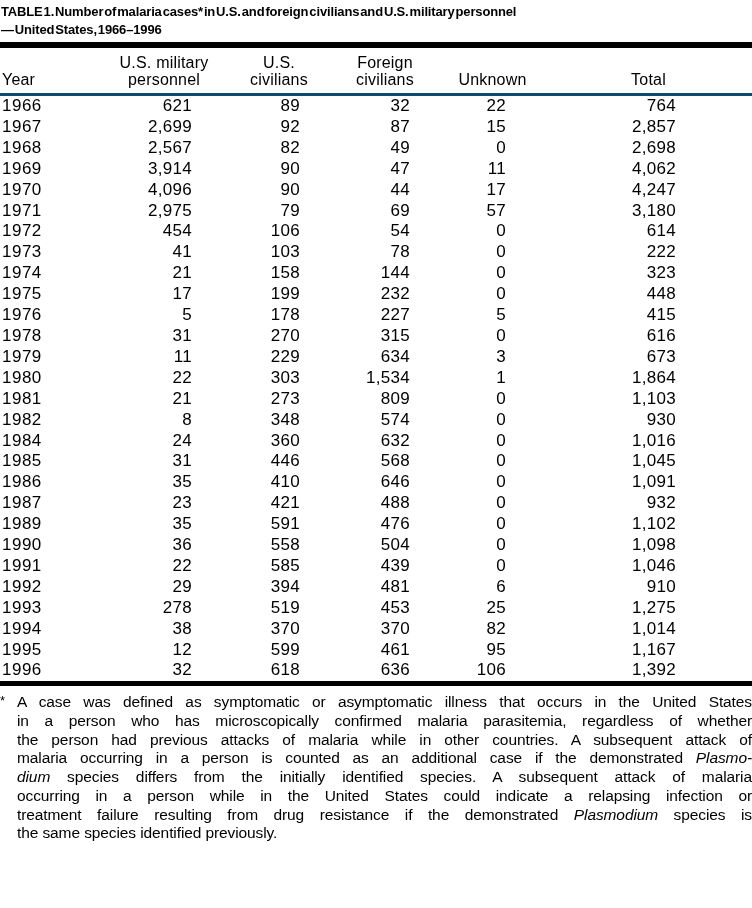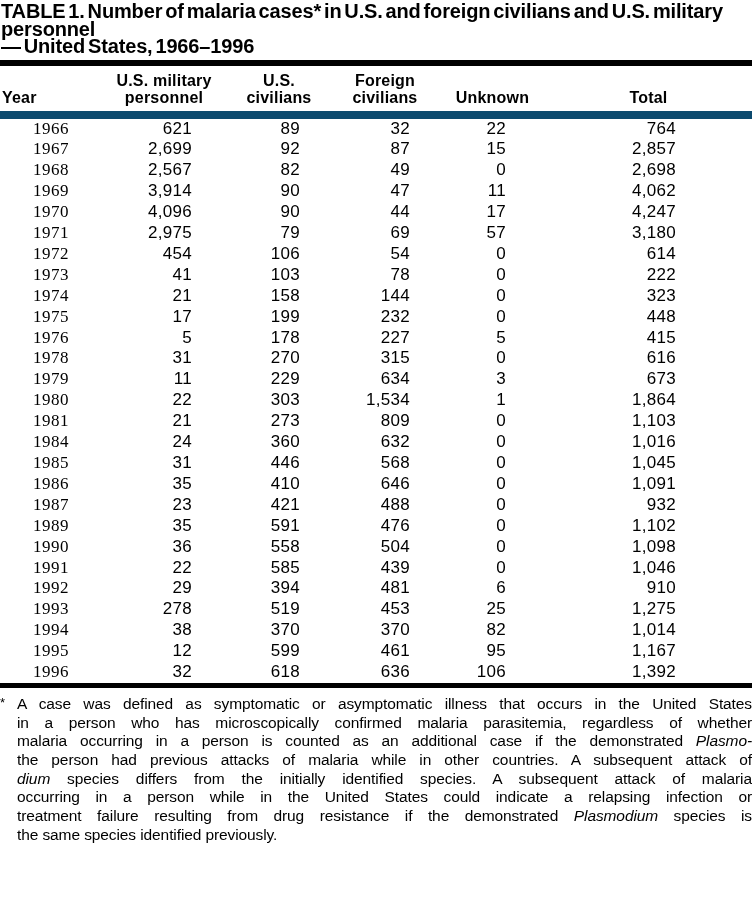--- a/index.html
+++ b/index.html
@@ -6,57 +6,57 @@
   body {
     width: 752px; height: 908px; overflow: hidden;
     color: #000000;
     font-family: "Liberation Sans", sans-serif;
     -webkit-font-smoothing: none;
   }
   .page { width: 752px; box-sizing: border-box; }
 
   .title {
     font-weight: 700;
-    font-size: 20px;
+    font-size: 13px;
     line-height: 17.5px;
     letter-spacing: -0.15px;
     word-spacing: -2.5px;
     padding: 3px 0 4px 1px;
   }
 
   table.data-table {
     width: 752px;
     table-layout: fixed;
     border-collapse: collapse;
     border-top: 6px solid #000;
   }
   th, td { box-sizing: border-box; }
   thead th {
-    font-weight: 700;
+    font-weight: 400;
     font-size: 16px;
     line-height: 17px;
     height: 49px;
     vertical-align: bottom;
     padding: 6px 0 5px;
-    border-bottom: 8px solid #0c4a6e;
+    border-bottom: 3px solid #0c4a6e;
     text-align: center;
     letter-spacing: 0.2px;
   }
   thead th.c-year { text-align: left; padding-left: 2px; }
   tbody td {
     font-size: 17px;
     line-height: 20.9px;
     height: 20.9px;
     padding: 0;
     text-align: right;
     vertical-align: middle;
     white-space: nowrap;
     letter-spacing: 0.3px;
   }
-  td.c-year { text-align: center; padding-left: 2px; letter-spacing: 0.5px; font-family: Liberation Serif, serif; }
+  td.c-year { text-align: left; padding-left: 2px; letter-spacing: 0.5px; }
   td.c-mil { padding-right: 36px; }
   td.c-civ { padding-right: 30px; }
   td.c-for { padding-right: 30px; }
   td.c-unk { padding-right: 39px; }
   td.c-tot { padding-right: 76px; }
 
   .rule-bottom { height: 5px; background: #000; }
 
   .footnote {
     padding: 7px 0 0 17px;
@@ -236,20 +236,28 @@
         </tr>
         <tr>
           <td class="c-year">1981</td>
           <td class="c-mil">21</td>
           <td class="c-civ">273</td>
           <td class="c-for">809</td>
           <td class="c-unk">0</td>
           <td class="c-tot">1,103</td>
         </tr>
         <tr>
+          <td class="c-year">1982</td>
+          <td class="c-mil">8</td>
+          <td class="c-civ">348</td>
+          <td class="c-for">574</td>
+          <td class="c-unk">0</td>
+          <td class="c-tot">930</td>
+        </tr>
+        <tr>
           <td class="c-year">1984</td>
           <td class="c-mil">24</td>
           <td class="c-civ">360</td>
           <td class="c-for">632</td>
           <td class="c-unk">0</td>
           <td class="c-tot">1,016</td>
         </tr>
         <tr>
           <td class="c-year">1985</td>
           <td class="c-mil">31</td>
@@ -339,21 +347,21 @@
           <td class="c-tot">1,392</td>
         </tr>
       </tbody>
   </table>
 
   <div class="rule-bottom"></div>
 
   <div class="footnote">
       <div class="fn-line first"><span class="fn-marker">*</span><span>A case was defined as symptomatic or asymptomatic illness that occurs in the United States</span></div>
       <div class="fn-line"><span>in a person who has microscopically confirmed malaria parasitemia, regardless of whether</span></div>
+      <div class="fn-line"><span>the person had previous attacks of malaria while in other countries. A subsequent attack of</span></div>
       <div class="fn-line"><span>malaria occurring in a person is counted as an additional case if the demonstrated </span><span class="it">Plasmo-</span></div>
-      <div class="fn-line"><span>the person had previous attacks of malaria while in other countries. A subsequent attack of</span></div>
       <div class="fn-line"><span class="it">dium</span><span> species differs from the initially identified species. A subsequent attack of malaria</span></div>
       <div class="fn-line"><span>occurring in a person while in the United States could indicate a relapsing infection or</span></div>
       <div class="fn-line"><span>treatment failure resulting from drug resistance if the demonstrated </span><span class="it">Plasmodium</span><span> species is</span></div>
       <div class="fn-line last"><span>the same species identified previously.</span></div>
     </div>
 
 </div>
 
 </body></html>

